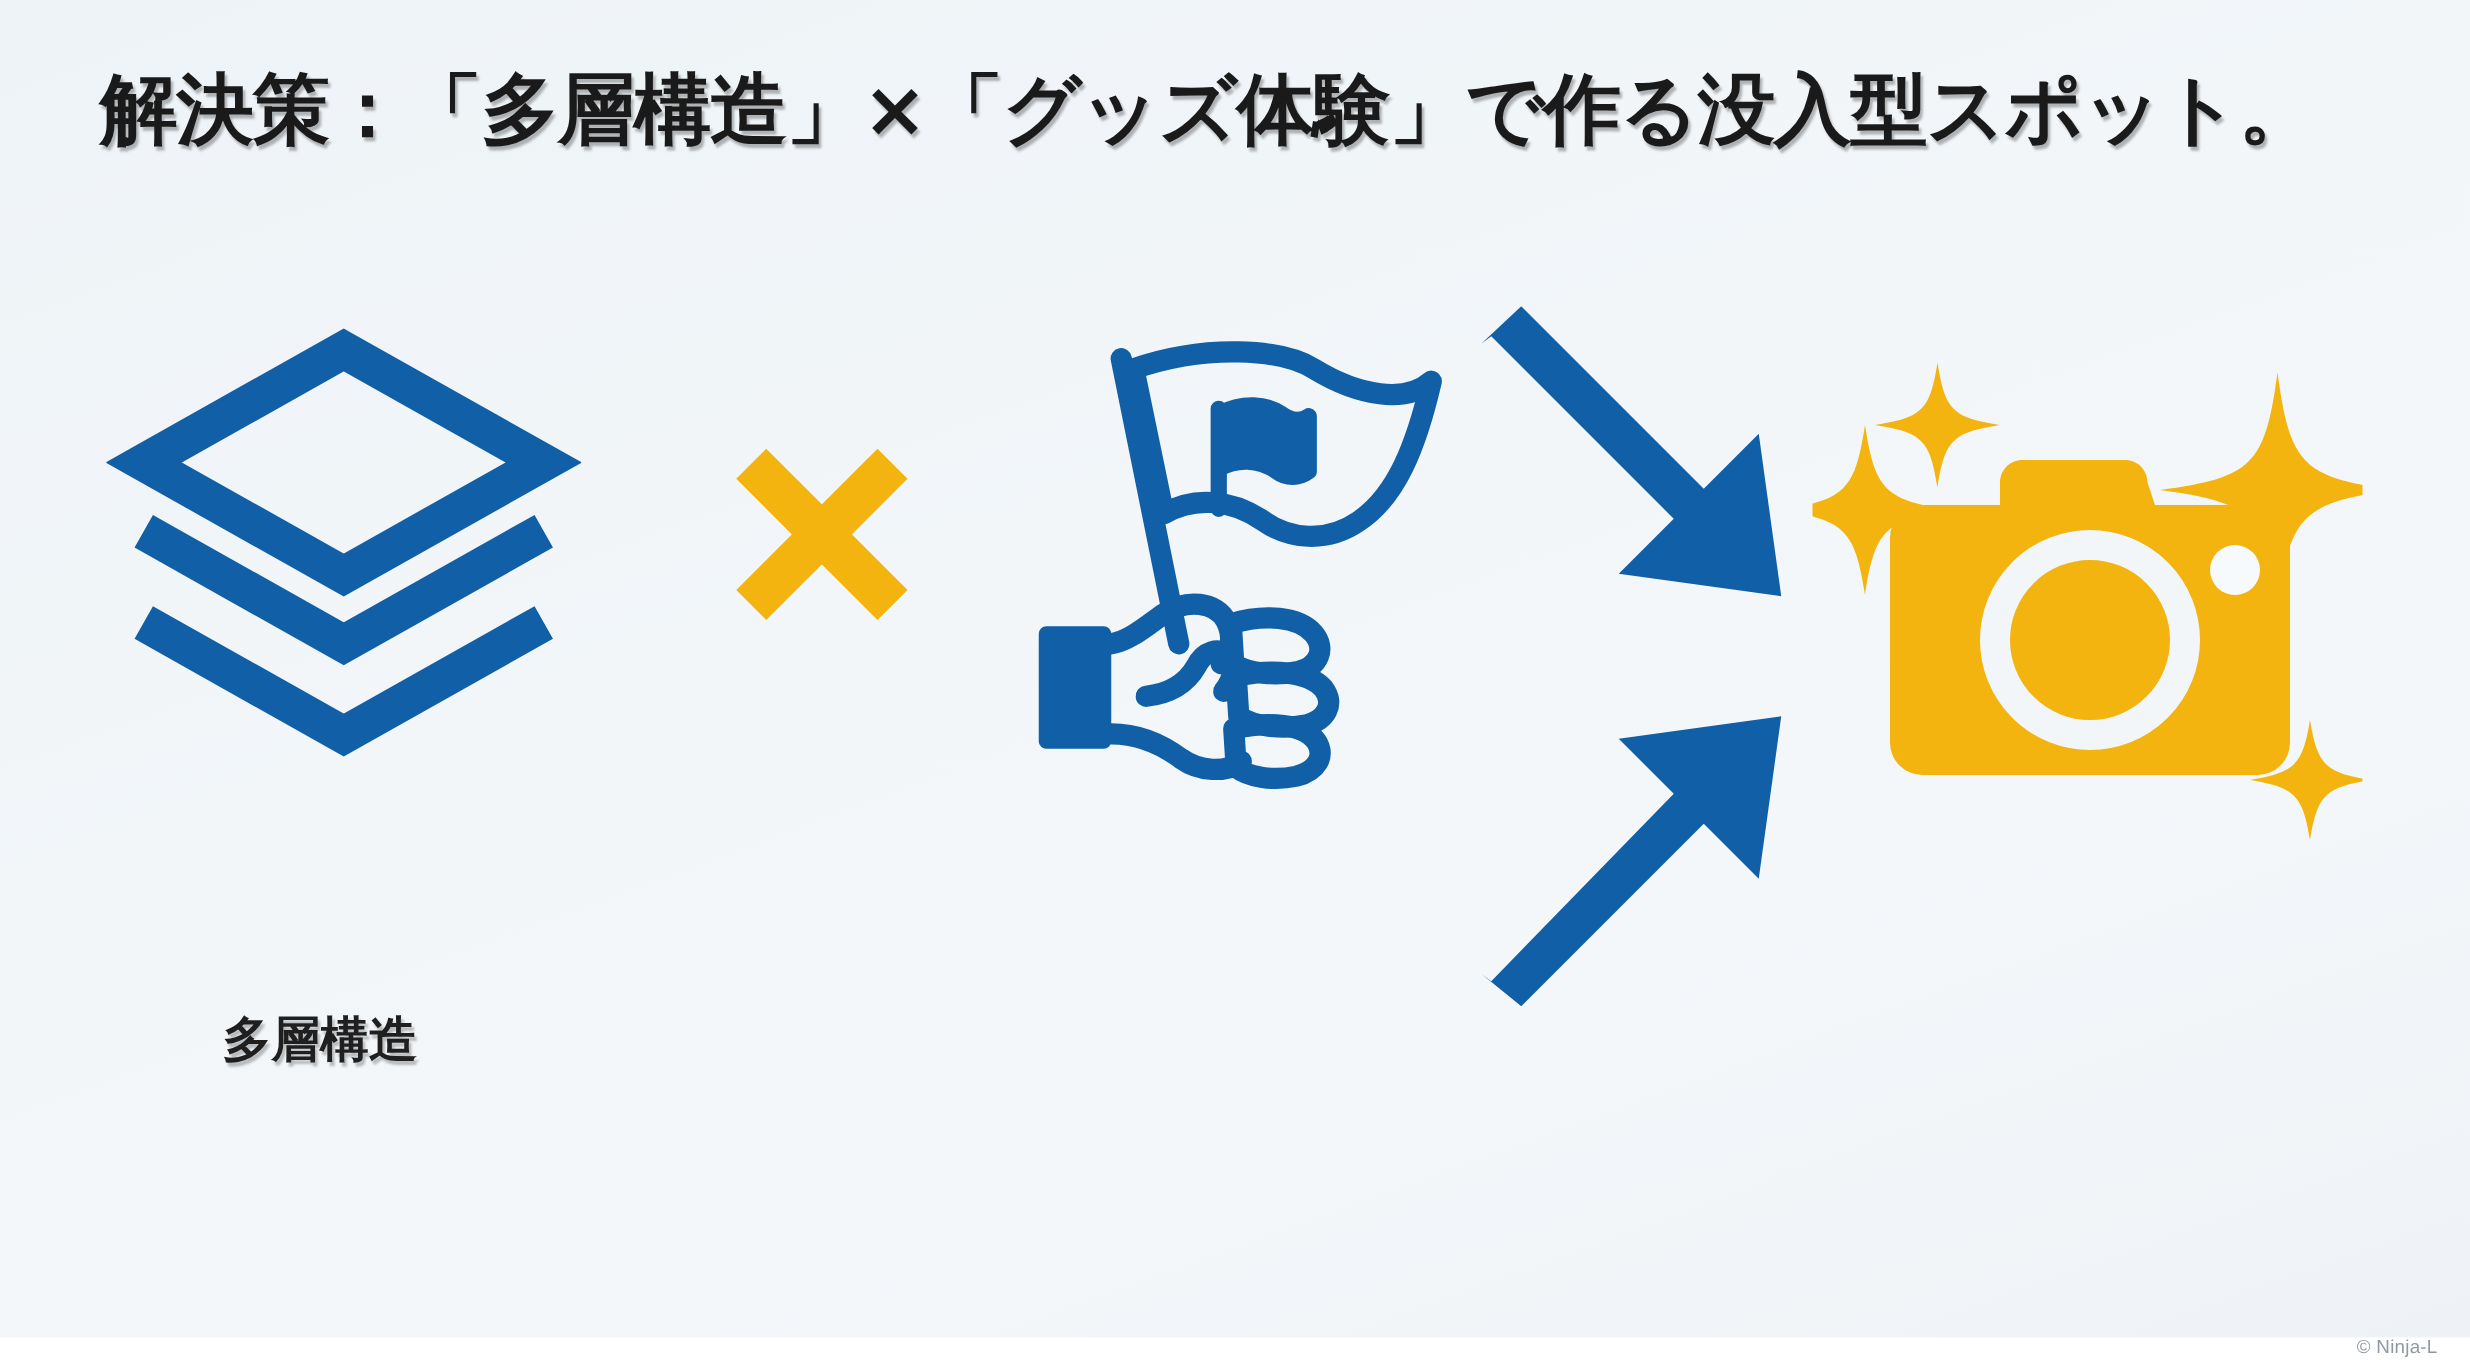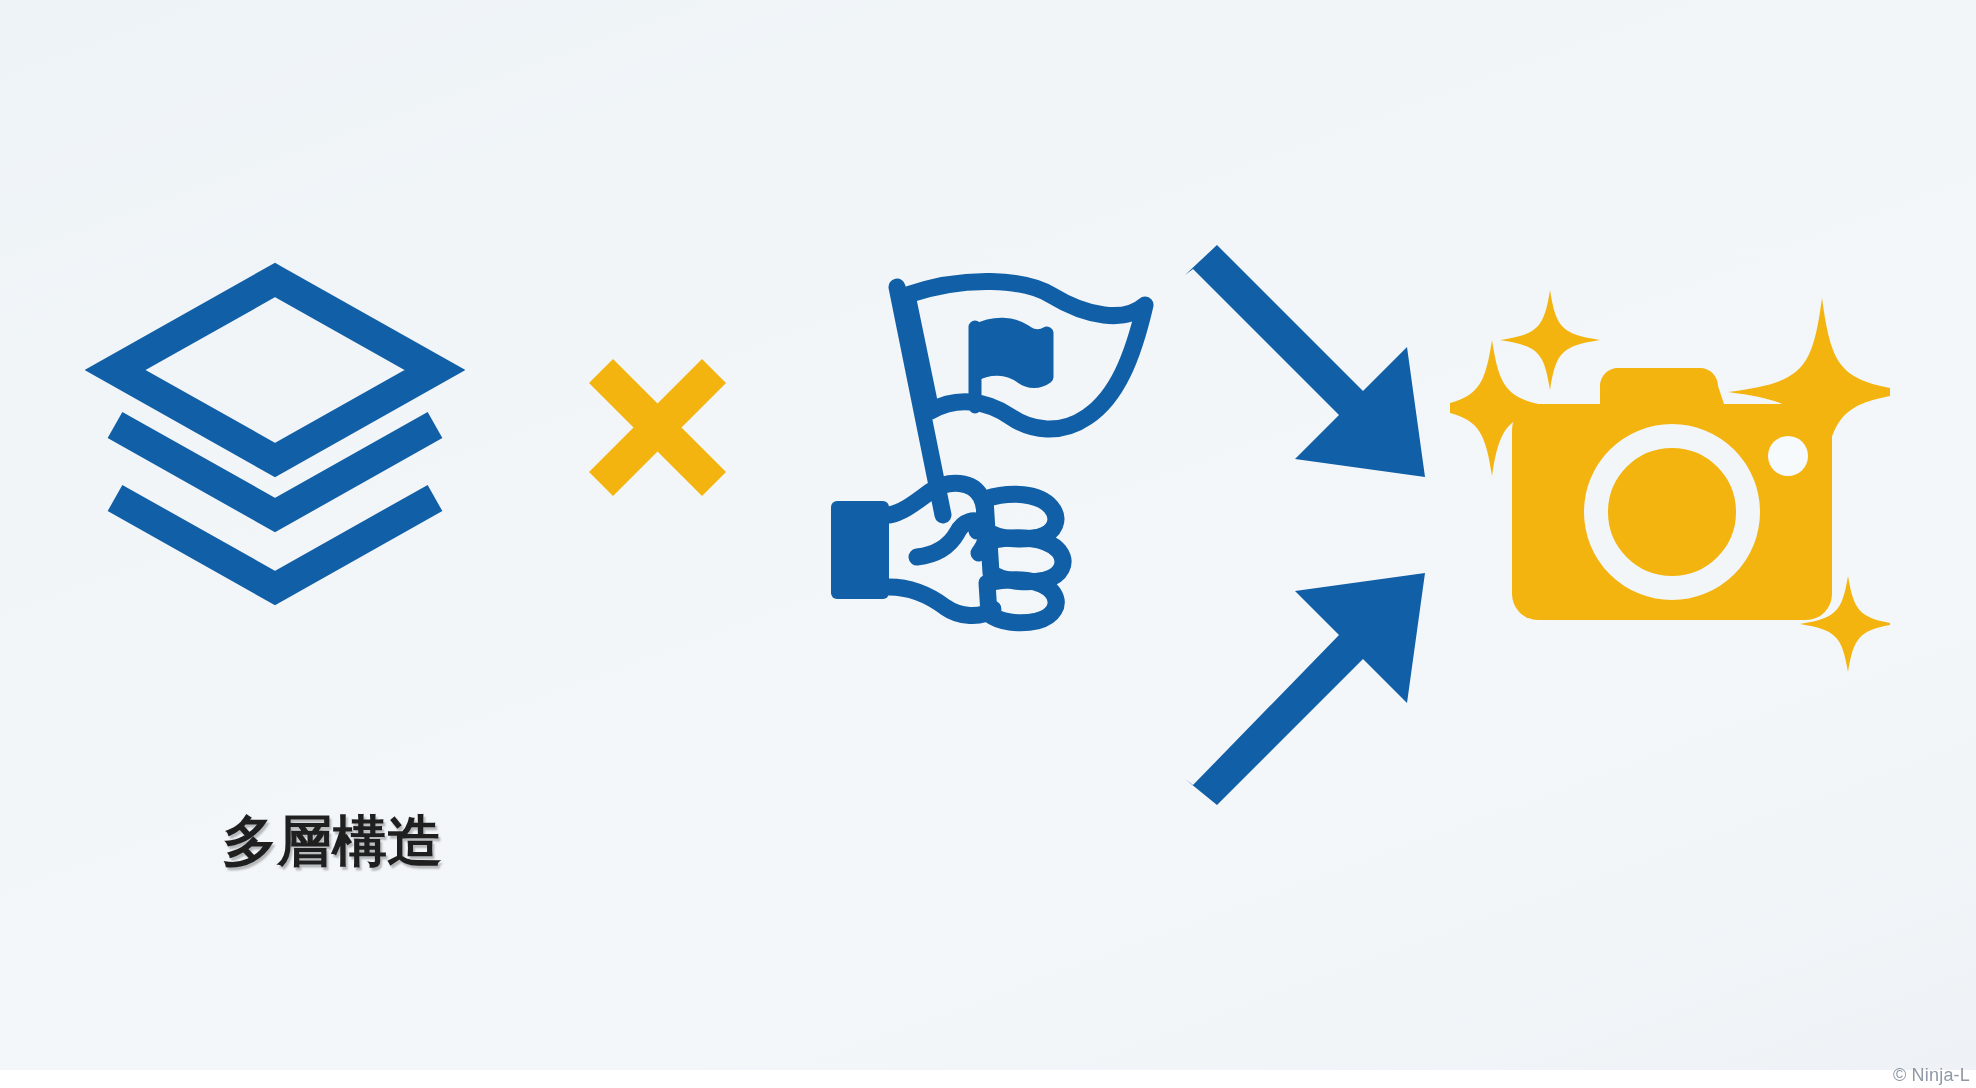--- a/index.html
+++ b/index.html
@@ -62,56 +62,56 @@
   #arrows-block { left: 1185px; top: 10px; width: 290px; height: 560px; }
   #arrows-svg { display: block; width: 290px; height: 560px; }
 
   
   #camera-block { left: 1450px; top: 45px; width: 440px; height: 400px; }
   #camera-svg { display: block; width: 440px; height: 400px; }
 
   
   .caption {
     position: absolute;
-    font-size: 55px;
+    font-size: 39px;
     font-weight: 700;
     color: #1f1f1f;
     white-space: nowrap;
     text-shadow: 2px 3px 2px rgba(0,0,0,0.25);
     font-family: "DejaVu Sans", "Liberation Sans", sans-serif;
-    margin-left: 44px;
   }
   #caption-layers { left: 178px; top: 805px; }
   #caption-goods  { left: 855px; top: 800px; }
 
   
   #watermark {
     position: absolute;
-    right: 6px;
+    right: 26px;
     bottom: 2px;
-    font-size: 18px;
+    font-size: 15px;
     color: #7d8894;
     opacity: 0.85;
     white-space: nowrap;
     letter-spacing: 0.2px;
   }
   #bottom-edge {
     position: absolute;
     left: 0;
     bottom: 0;
     width: 1976px;
     height: 18px;
     background: #ffffff;
   }
 </style>
 </head>
 <body>
 
 <div id="slide">
 
+  <div id="title">解決策：「多層構造」×「グッズ体験」で作る没入型スポット。</div>
 
   <div id="row">
 
     <div class="block" id="layers-block">
       <svg id="layers-svg" viewBox="0 0 380 380" xmlns="http://www.w3.org/2000/svg">
         <g fill="none" stroke="#115FA6" stroke-width="30" stroke-linejoin="miter">
 
           <polygon points="190,30 350,120 190,210 30,120"></polygon>
 
           <polyline points="30,175 190,265 350,175"></polyline>

